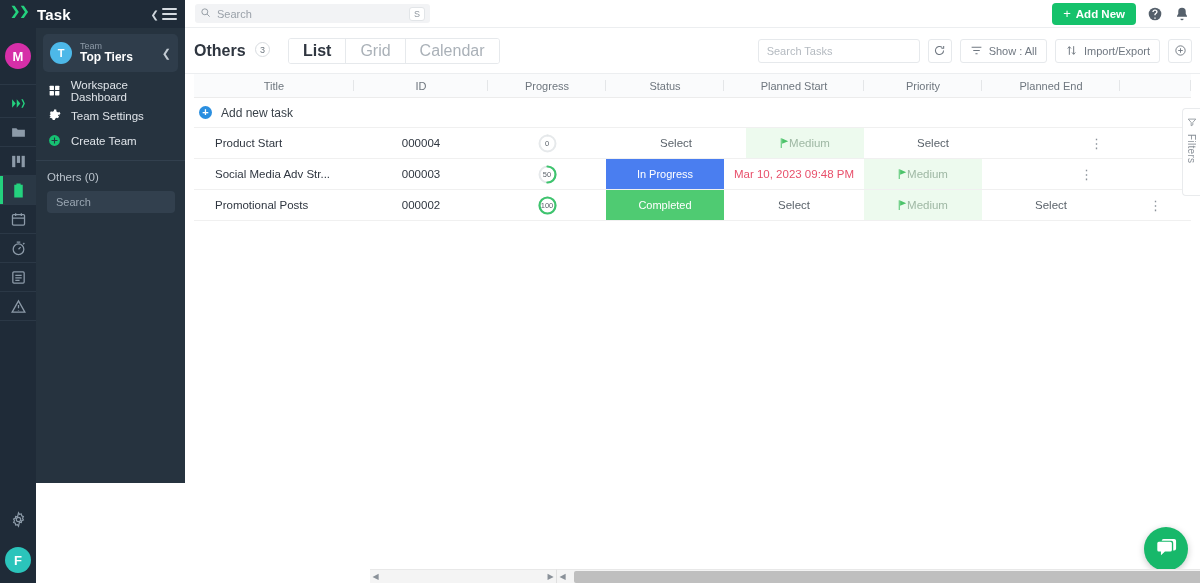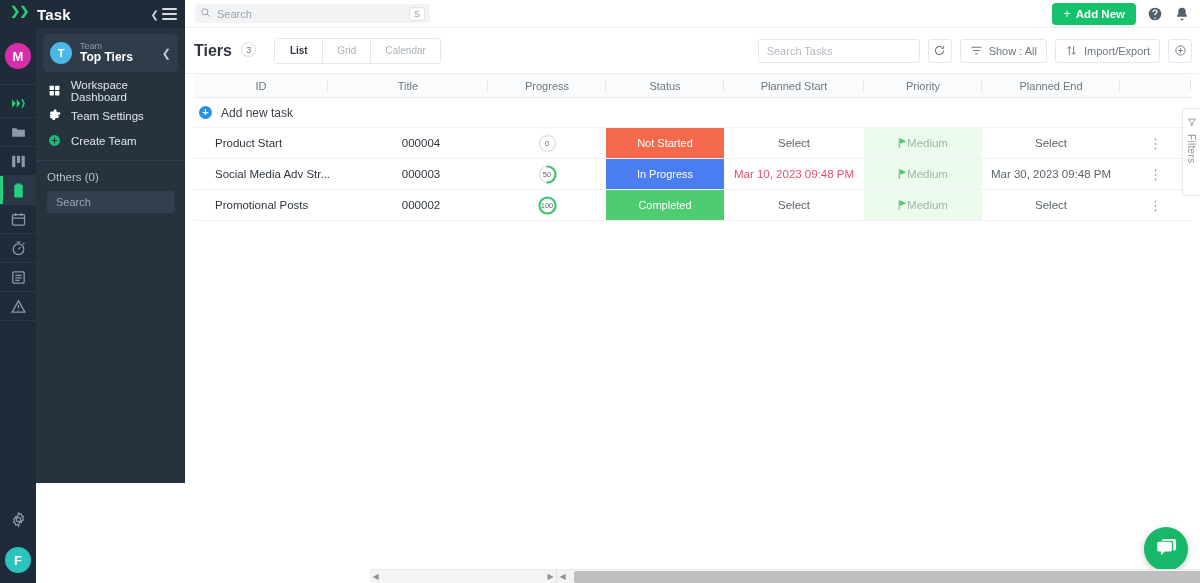--- a/index.html
+++ b/index.html
@@ -123,21 +123,21 @@
   }
   .page-title { font-size: 16px; font-weight: bold; color: #2f3640; }
   .count-badge {
     width: 15px; height: 15px; border-radius: 50%; border: 1px solid #d8dce0;
     font-size: 9px; color: #6d767f; display: inline-flex; align-items: center; justify-content: center;
     margin-left: 6px; vertical-align: 3px;
   }
   .tabs { display: flex; margin-left: 18px; border: 1px solid #e6e9ec; border-radius: 3px; overflow: hidden; }
   .tab {
     height: 24px; min-width: 48px; padding: 0 14px; display: flex; align-items: center; justify-content: center;
-    font-size: 10px; color: #aab1b8; background: #fff; border-right: 1px solid #e6e9ec; cursor: pointer;
+    font-size: 16px; color: #aab1b8; background: #fff; border-right: 1px solid #e6e9ec; cursor: pointer;
   }
   .tab:last-child { border-right: none; }
   .tab.active { color: #2f3640; font-weight: bold; }
 
   .toolbar-right { margin-left: auto; display: flex; align-items: center; gap: 8px; }
   .task-search {
     width: 162px; height: 24px; border: 1px solid #e6e9ec; border-radius: 3px;
     display: flex; align-items: center; padding: 0 8px; font-size: 11px; color: #b4bac0;
   }
   .tb-btn {
@@ -422,21 +422,21 @@
               <path d="M12 2.5a5.6 5.6 0 00-5.6 5.6v3.4L4.5 15v1.2h15V15l-1.9-3.5V8.1A5.6 5.6 0 0012 2.5zm0 18.8a2.4 2.4 0 002.4-2.3H9.6a2.4 2.4 0 002.4 2.3z"></path>
             </svg>
         </span>
       </div>
     </div>
 
     <div class="content">
 
       <div class="toolbar">
         <div>
-          <span class="page-title">Tiers</span>
+          <span class="page-title">Others</span>
           <span class="count-badge">3</span>
         </div>
 
         <div class="tabs">
           <div class="tab active">List</div>
           <div class="tab">Grid</div>
           <div class="tab">Calendar</div>
         </div>
 
         <div class="toolbar-right">
@@ -478,26 +478,26 @@
                   <path d="M12 7.8v8.4M7.8 12h8.4"></path>
                 </svg>
             </span>
           </div>
         </div>
       </div>
 
       <div class="table-wrap">
 
         <div class="thead">
+          <div class="th c-title">
+            <span>Title</span>
+            <span class="divider"></span>
+          </div>
           <div class="th c-id">
             <span>ID</span>
-            <span class="divider"></span>
-          </div>
-          <div class="th c-title">
-            <span>Title</span>
             <span class="divider"></span>
           </div>
           <div class="th c-prog">
             <span>Progress</span>
             <span class="divider"></span>
           </div>
           <div class="th c-status">
             <span>Status</span>
             <span class="divider"></span>
           </div>
@@ -529,21 +529,20 @@
               <div class="td c-id">000004</div>
               <div class="td c-prog">
                 <span class="ring">
                   <svg viewBox="0 0 21 21">
                     <circle cx="10.5" cy="10.5" r="8" fill="none" stroke="#e6e9eb" stroke-width="2"></circle>
                     <circle cx="10.5" cy="10.5" r="8" fill="none" stroke="#e3e6e8" stroke-width="2.2" stroke-linecap="round" stroke-dasharray="0 50.26548245743669"></circle>
                   </svg>
                   <span>0</span>
                 </span>
               </div>
-              <div class="td c-status status-cell" style="background: rgb(244, 104, 76);">Not Started</div>
               <div class="td c-pstart select-txt">Select</div>
               <div class="td c-prio prio-cell">
                 <span class="flag">
                   <svg viewBox="0 0 12 13" fill="currentColor">
                     <path d="M1 0h1.3v13H1V0zm1.8 0.6L11 4 2.8 7.4V0.6z"></path>
                   </svg>
                 </span>
                 <span>Medium</span>
               </div>
               <div class="td c-pend select-txt">Select</div>
@@ -566,21 +565,20 @@
               <div class="td c-status status-cell" style="background: rgb(74, 126, 240);">In Progress</div>
               <div class="td c-pstart date-red">Mar 10, 2023 09:48 PM</div>
               <div class="td c-prio prio-cell">
                 <span class="flag">
                   <svg viewBox="0 0 12 13" fill="currentColor">
                     <path d="M1 0h1.3v13H1V0zm1.8 0.6L11 4 2.8 7.4V0.6z"></path>
                   </svg>
                 </span>
                 <span>Medium</span>
               </div>
-              <div class="td c-pend select-txt">Mar 30, 2023 09:48 PM</div>
               <div class="td c-menu">
                 <span class="dots">⋮</span>
               </div>
             </div>
             <div class="trow">
               <div class="td left c-title">Promotional Posts</div>
               <div class="td c-id">000002</div>
               <div class="td c-prog">
                 <span class="ring">
                   <svg viewBox="0 0 21 21">

